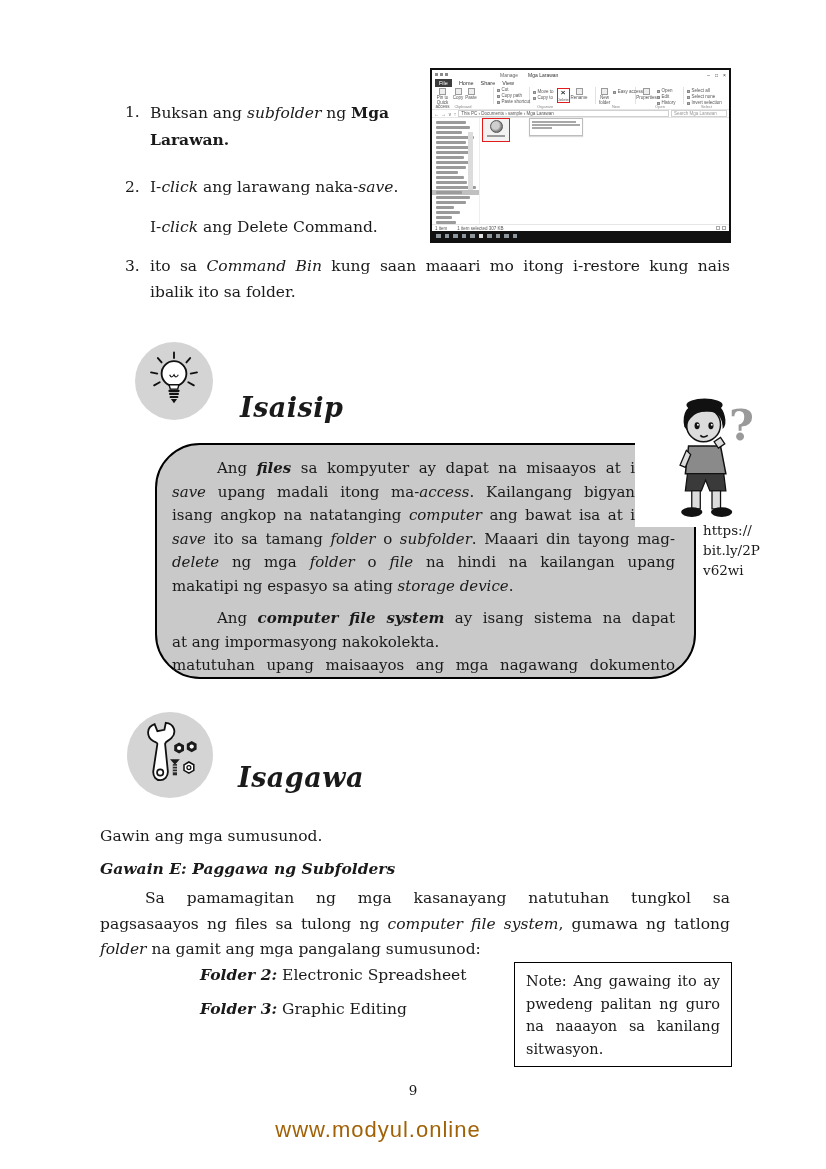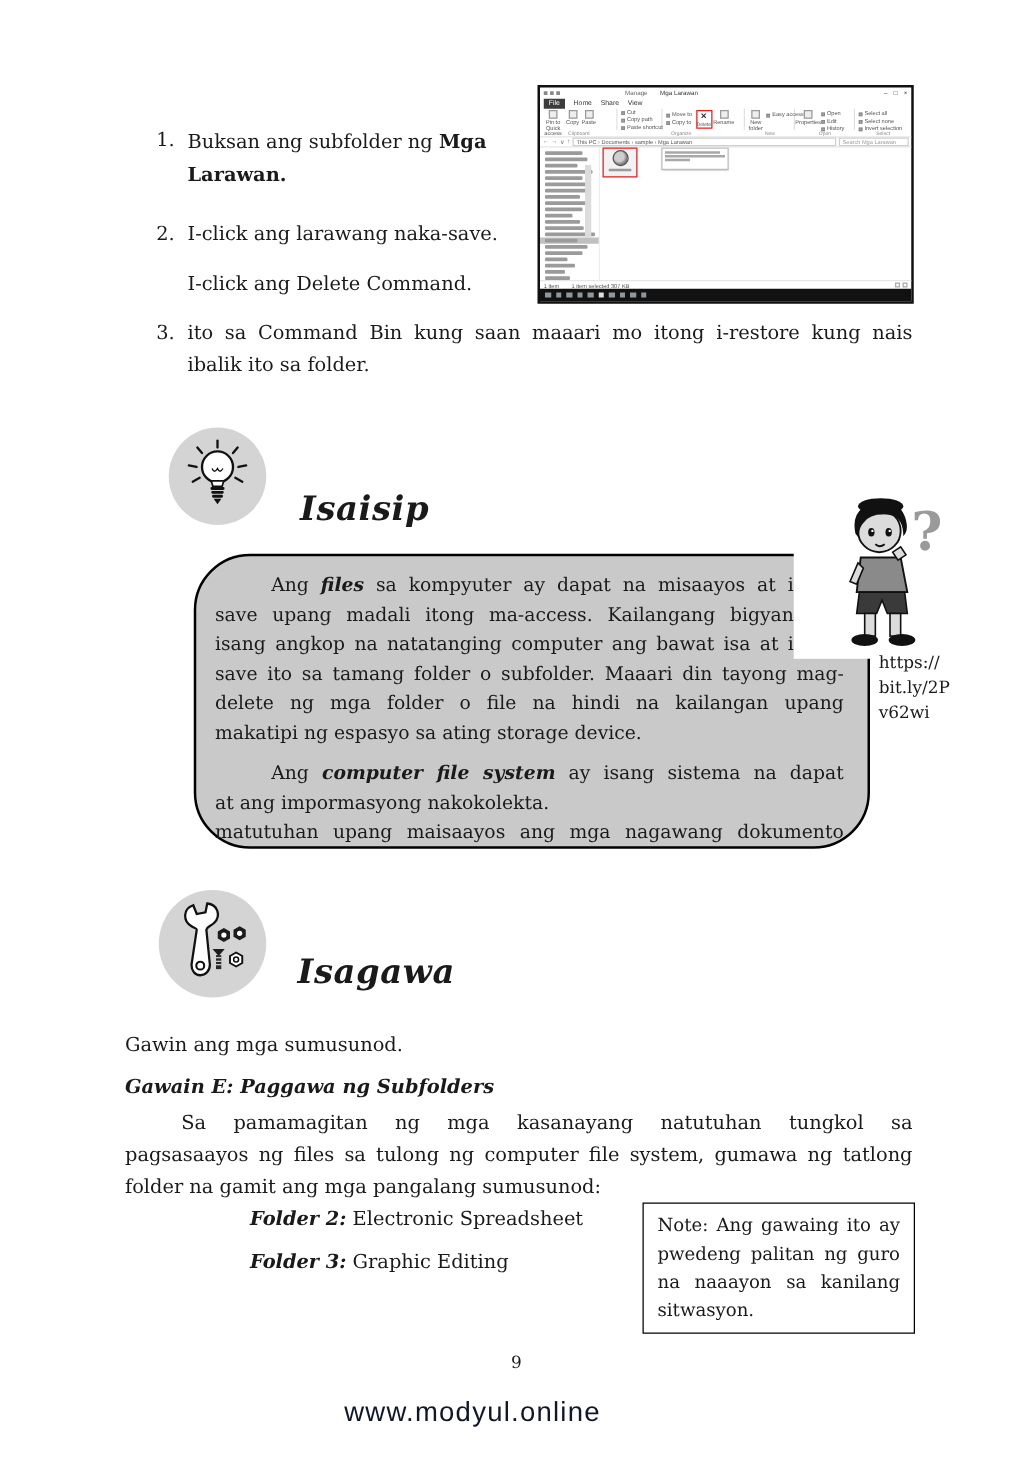--- a/index.html
+++ b/index.html
@@ -1,20 +1,20 @@
 <!DOCTYPE html>
 <html><head>
 <meta charset="utf-8">
 <style>
   html,body{margin:0;padding:0;background:#ffffff;}
   .page{position:relative;width:826px;height:1169px;background:#fff;overflow:hidden;
         font-family:"DejaVu Serif",serif;color:#1a1a1a;}
   
   .seg-n{font-style:normal;font-weight:normal}
-  .seg-i{}
+  .seg-i{font-style:italic}
   .seg-b{font-weight:bold}
   .seg-bi{font-weight:bold;font-style:italic}
   
   .abs{position:absolute}
   .bodytxt{font-size:15.5px;line-height:25.5px;}
   .jl{text-align:justify;overflow:hidden;height:25.5px;}
   .jl::after{content:"";display:inline-block;width:100%;}
   .ind{text-indent:45px;}
   .listnum{position:absolute;font-size:15.5px;line-height:25.5px;}
   
@@ -40,21 +40,21 @@
   .notebox{position:absolute;left:514px;top:962px;width:218px;border:1.5px solid #000;
            box-sizing:border-box;padding:7px 11px 6px 11px;}
   .nl14{font-size:14.5px;line-height:22.5px;}
   .njl{text-align:justify;overflow:hidden;height:22.5px;}
   .njl::after{content:"";display:inline-block;width:100%;}
   
   .folderline{font-size:15.5px;line-height:25px;margin-bottom:8px;}
   
   .pagenum{position:absolute;left:0;top:1082px;width:826px;text-align:center;font-size:13.5px;}
   .watermark{position:absolute;left:0;top:1117px;width:756px;text-align:center;
-             font-family:"Liberation Sans",sans-serif;font-size:22px;color:#0f172a;letter-spacing:1px;}
+             font-family:"Liberation Sans",sans-serif;font-size:22px;color:#a16207;letter-spacing:1px;}
   
   .fx{position:absolute;left:430px;top:68px;width:301px;height:175px;background:#fff;
       border:2px solid #101010;box-sizing:border-box;
       font-family:"Liberation Sans",sans-serif;color:#444;z-index:2;}
   .fx *{box-sizing:border-box}
   .fx-titlebar{position:absolute;left:0;top:0;width:100%;height:9px;display:flex;
                align-items:center;font-size:5px;color:#555;}
   .fx-qat{display:flex;gap:2px;margin-left:3px}
   .fx-qat i{width:3px;height:3px;background:#8a8a8a;display:block}
   .fx-ttl{margin-left:52px;color:#666}

